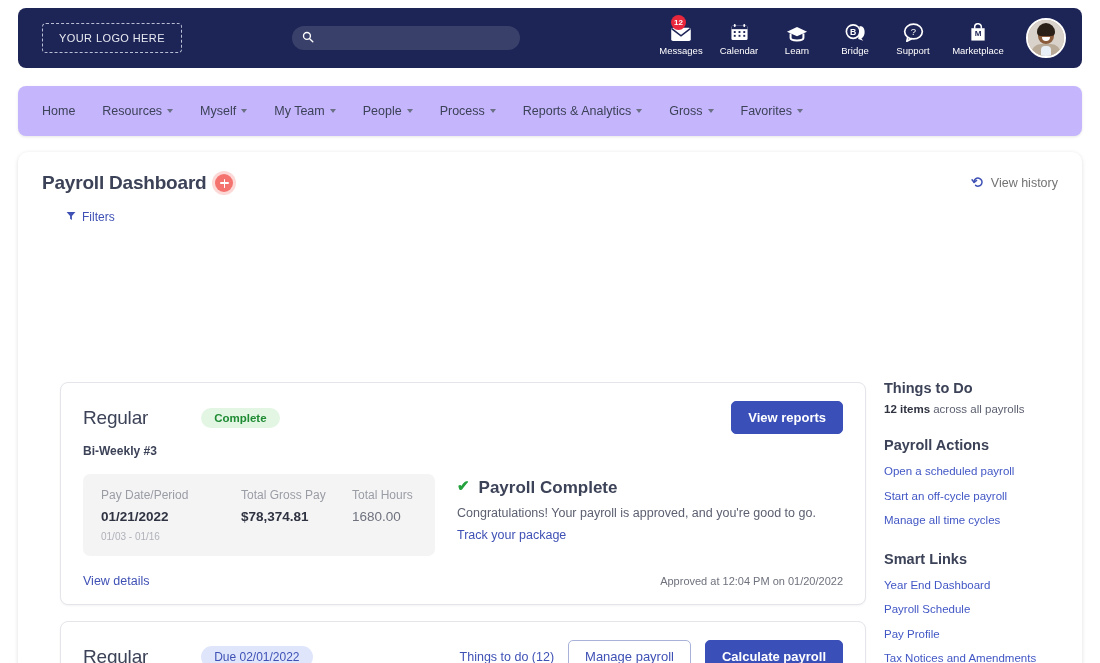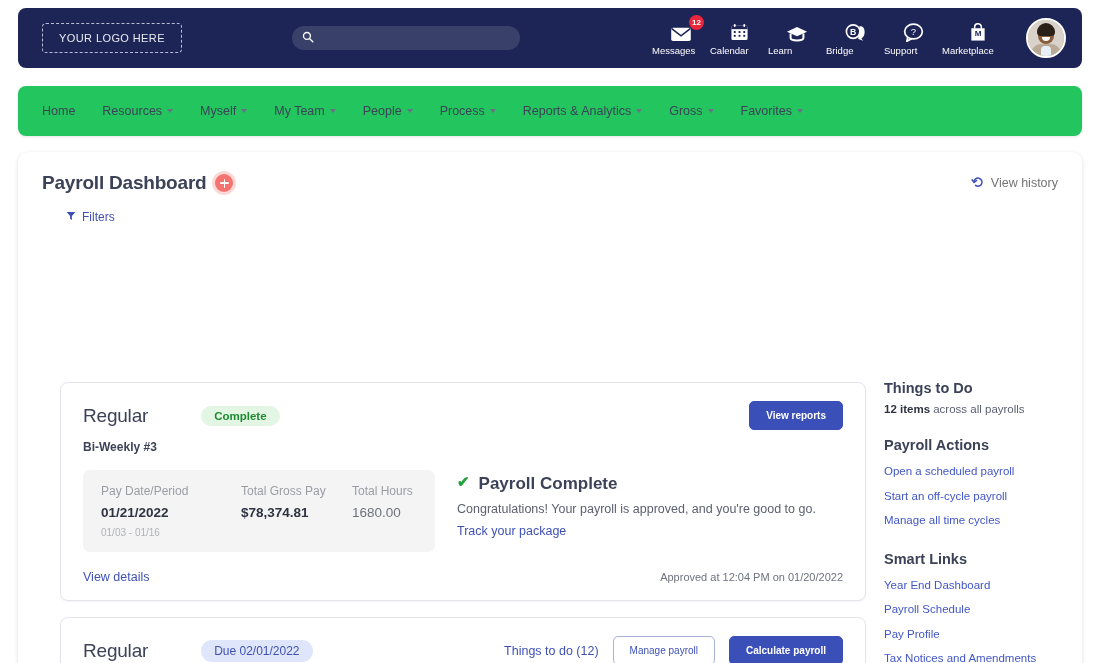--- a/index.html
+++ b/index.html
@@ -32,21 +32,21 @@
   .search-input {
     flex:1; background:transparent; border:none; outline:none;
     color:#fff; font-size:11px; font-family:"Liberation Sans",sans-serif;
     margin-left:6px;
   }
   .search-input::placeholder { color:#8f97b8; }
 
   .head-icons { margin-left:auto; display:flex; align-items:center; gap:0px; padding-right:16px; }
   .hicon {
     position:relative; width:58px; display:flex; flex-direction:column;
-    justify-content:center; cursor:pointer; color:#fff;
+    align-items:center; justify-content:center; cursor:pointer; color:#fff;
   }
   .hicon .glyph { height:22px; display:flex; align-items:flex-end; justify-content:center; position:relative; }
   .hicon .lbl { font-size:9.5px; margin-top:3px; white-space:nowrap; }
   .hicon.wide { width:72px; }
   .badge {
     position:absolute; right:6px; top:-5px; min-width:15px; height:15px;
     background:#e8263c; border-radius:8px; color:#fff; font-size:8px;
     display:flex; align-items:center; justify-content:center; padding:0 3px;
     font-weight:bold;
   }
@@ -58,21 +58,21 @@
   .av-bg { position:absolute; inset:0; background:#d8d2cb; }
   .av-hair { position:absolute; left:9px; top:3px; width:18px; height:13px; background:#2b2018; border-radius:9px 9px 4px 4px; }
   .av-face { position:absolute; left:10px; top:7px; width:16px; height:17px; background:#8a5c3b; border-radius:8px 8px 9px 9px; }
   .av-smile { position:absolute; left:14px; top:17px; width:8px; height:4px; background:#fff; border-radius:0 0 5px 5px; }
   .av-body { position:absolute; left:3px; bottom:0; width:30px; height:12px; background:#b9aa97; border-radius:10px 10px 0 0; }
   .av-shirt { position:absolute; left:13px; bottom:0; width:10px; height:10px; background:#e8eef5; border-radius:4px 4px 0 0; }
 
   
   .nav {
     position:absolute; left:18px; top:86px; width:1064px; height:50px;
-    background:#22c55e; border-radius:8px;
+    background:#c4b5fd; border-radius:8px;
     display:flex; align-items:center; padding-left:24px;
     box-shadow:0 1px 3px rgba(0,0,0,.10);
   }
   .nav-item {
     font-size:12.5px; color:#3c4257; margin-right:27px;
     display:flex; align-items:center; gap:5px; cursor:pointer; white-space:nowrap;
   }
   .caret { width:0;height:0;border-left:3.5px solid transparent;border-right:3.5px solid transparent;border-top:4px solid #6b7084; }
 
   
@@ -110,21 +110,21 @@
   .pc-head { display:flex; align-items:center;gap:39px; }
   .pc-title { font-size:19px; color:#3c4257; font-weight:normal; letter-spacing:-.2px; }
   .chip {
     margin-left:14px; padding:4px 13px; border-radius:11px; font-size:11.5px; font-weight:bold;
   }
   .chip.green { background:#e3f6e4; color:#1f8b33; }
   .chip.blue  { background:#dfe6fb; color:#3f51b5; font-weight:normal; font-size:12px;}
   .pc-sub { font-size:12px; color:#3c4257; font-weight:bold; margin-top:10px; }
 
   .btn {
-    font-size:10px; border-radius:5px; padding:8px 16px; cursor:pointer;
+    font-size:13px; border-radius:5px; padding:8px 16px; cursor:pointer;
     font-family:"Liberation Sans",sans-serif; white-space:nowrap;
   }
   .btn-primary { background:#3a4fb8; color:#fff; border:1px solid #3a4fb8; font-weight:bold; }
   .btn-outline { background:#fff; color:#3f51b5; border:1px solid #a9b2d8; }
   .link-plain { color:#3f51b5; font-size:12.5px; cursor:pointer; }
 
   .pc-actions { margin-left:auto; display:flex; align-items:center; gap:14px; }
 
   .grey-panel {
     background:#f4f4f5; border-radius:7px; padding:14px 18px 14px 18px;

